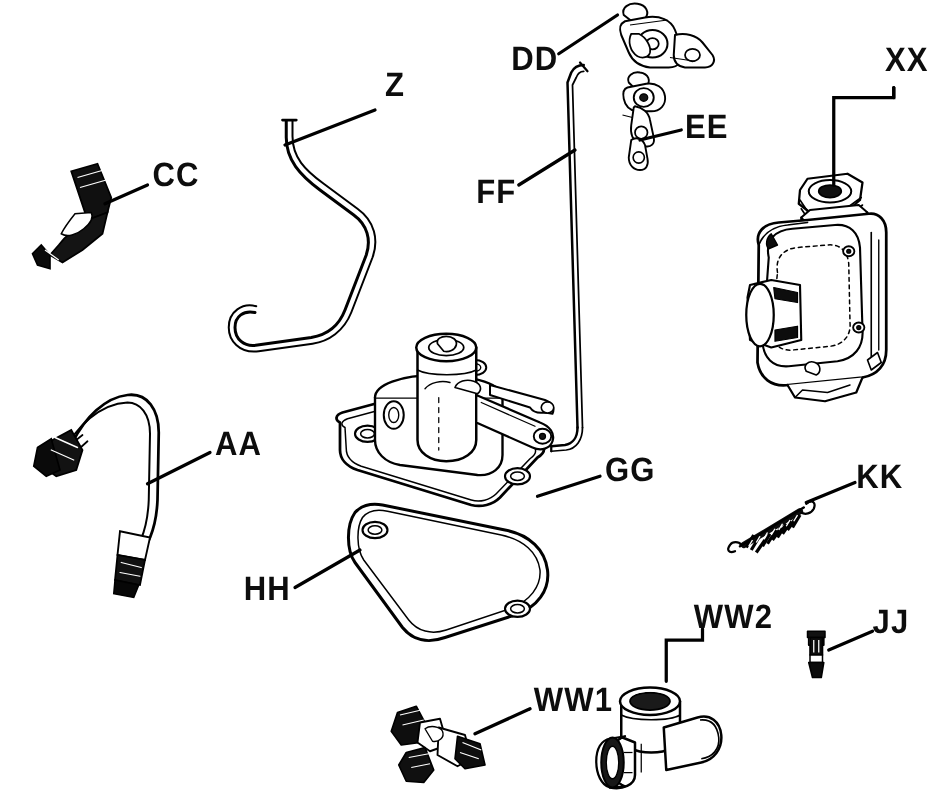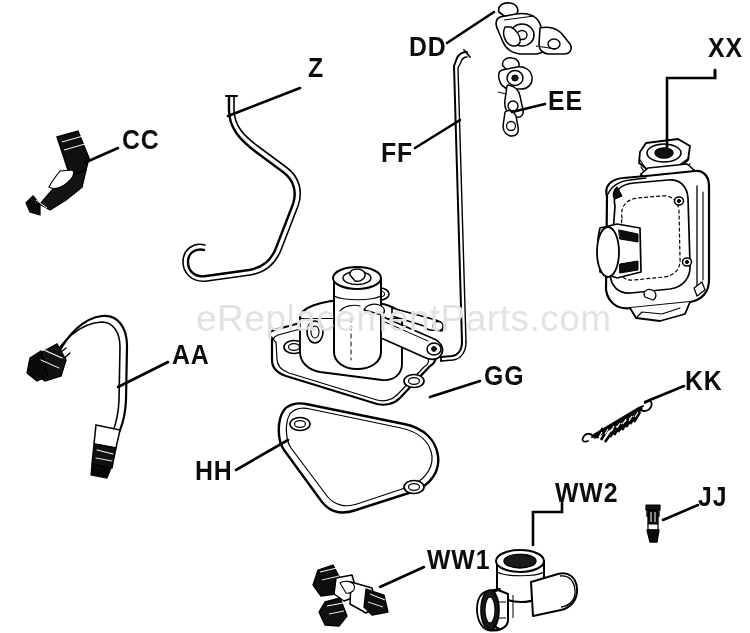--- a/index.html
+++ b/index.html
@@ -339,21 +339,20 @@
       <path d="M715,70 L715,78 L667,78 L667,148"></path>
       <line x1="480" y1="381" x2="430" y2="397"></line>
       <line x1="236" y1="470" x2="288" y2="440"></line>
       <line x1="684" y1="386" x2="645" y2="402"></line>
       <line x1="424" y1="567" x2="380" y2="587"></line>
       <path d="M562,503 L562,512 L533,512 L533,545"></path>
       <line x1="698" y1="505" x2="663" y2="520"></line>
     </g>
   </svg>
 
-  <div class="watermark">eReplacementParts.com</div>
 
   <div class="callout" style="left:308px;top:55px;">Z</div>
   <div class="callout" style="left:122px;top:127px;">CC</div>
   <div class="callout" style="left:172px;top:342px;">AA</div>
   <div class="callout" style="left:409px;top:34px;">DD</div>
   <div class="callout" style="left:548px;top:88px;">EE</div>
   <div class="callout" style="left:381px;top:140px;">FF</div>
   <div class="callout" style="left:708px;top:35px;">XX</div>
   <div class="callout" style="left:484px;top:363px;">GG</div>
   <div class="callout" style="left:195px;top:458px;">HH</div>

